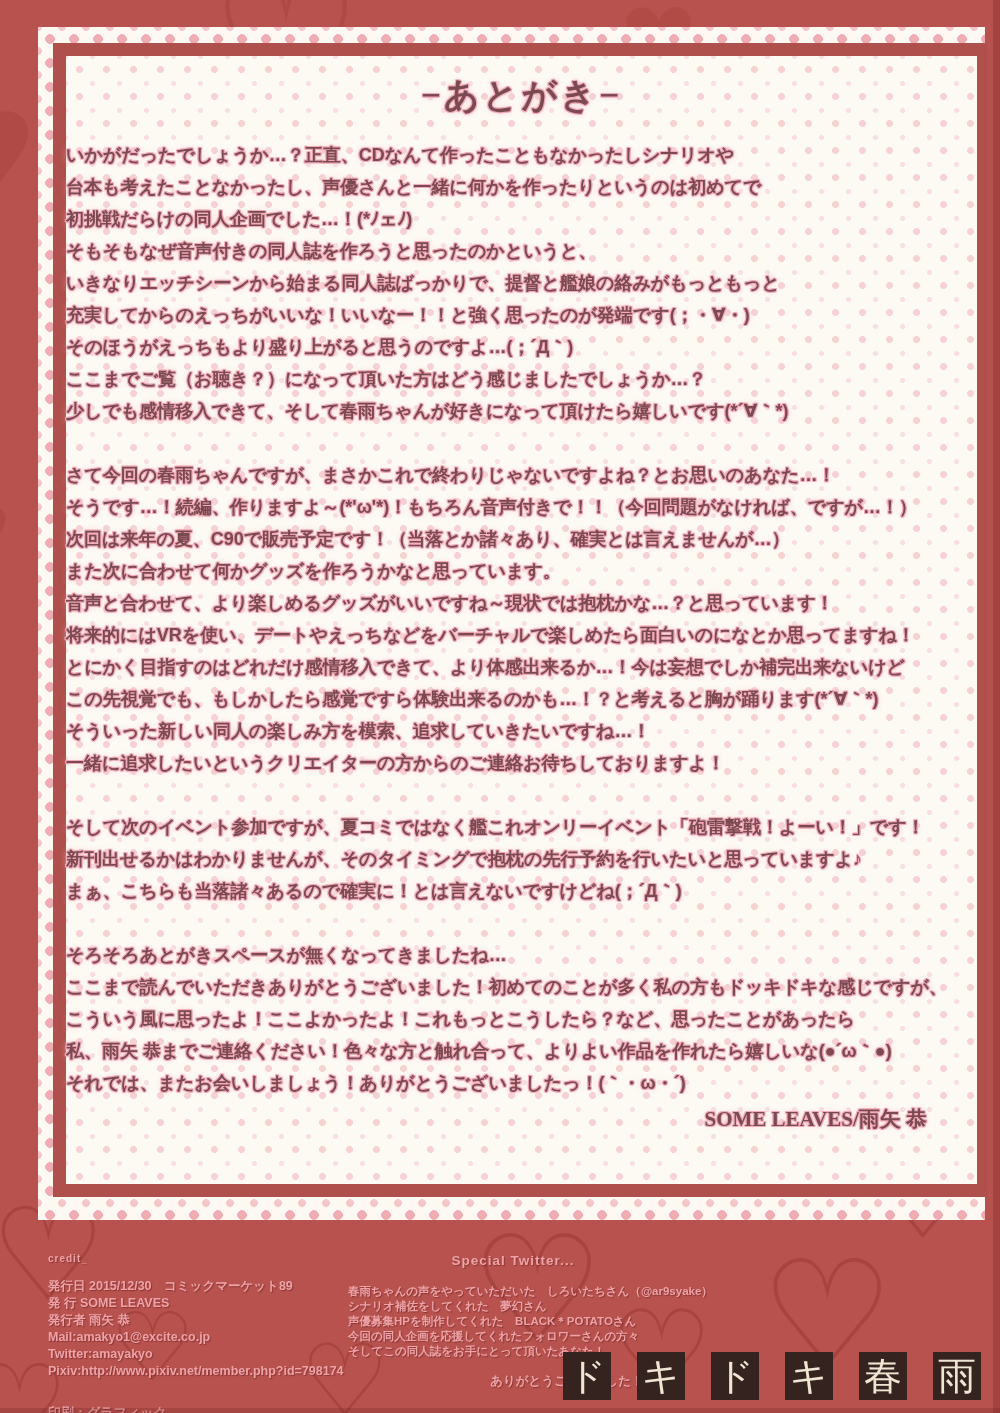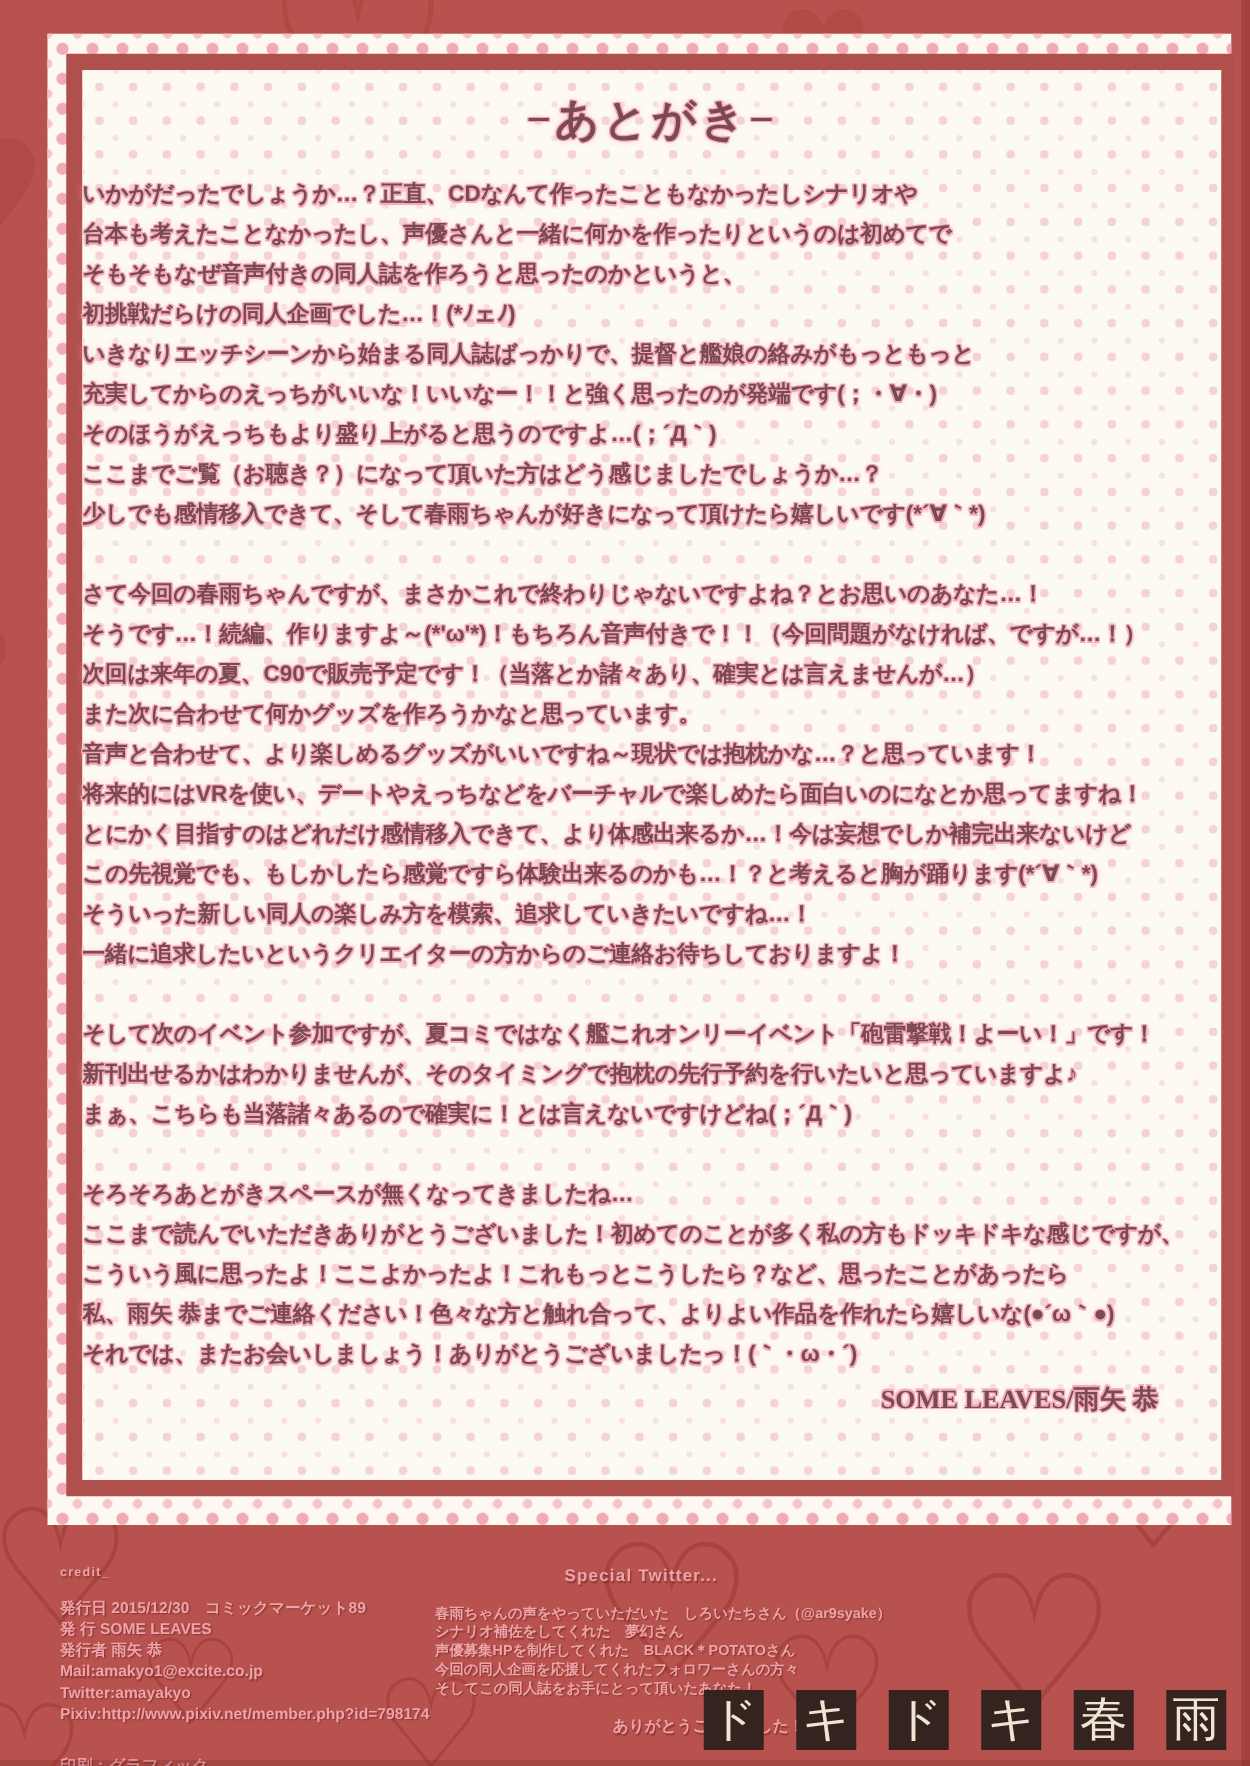--- a/index.html
+++ b/index.html
@@ -131,22 +131,22 @@
 
   <div class="outer-band"></div>
   <div class="red-frame"></div>
 
   <div class="inner-content">
     <div class="afterword-title glow-text">−あとがき−</div>
     <div class="afterword-lines">
 
     <div class="afterword-line glow-text">いかがだったでしょうか…？正直、CDなんて作ったこともなかったしシナリオや</div>
         <div class="afterword-line glow-text">台本も考えたことなかったし、声優さんと一緒に何かを作ったりというのは初めてで</div>
+        <div class="afterword-line glow-text">初挑戦だらけの同人企画でした…！(*ﾉェﾉ)</div>
         <div class="afterword-line glow-text">そもそもなぜ音声付きの同人誌を作ろうと思ったのかというと、</div>
-        <div class="afterword-line glow-text">初挑戦だらけの同人企画でした…！(*ﾉェﾉ)</div>
         <div class="afterword-line glow-text">いきなりエッチシーンから始まる同人誌ばっかりで、提督と艦娘の絡みがもっともっと</div>
         <div class="afterword-line glow-text">充実してからのえっちがいいな！いいなー！！と強く思ったのが発端です(；・∀・)</div>
         <div class="afterword-line glow-text">そのほうがえっちもより盛り上がると思うのですよ…(；´Д｀)</div>
         <div class="afterword-line glow-text">ここまでご覧（お聴き？）になって頂いた方はどう感じましたでしょうか…？</div>
         <div class="afterword-line glow-text">少しでも感情移入できて、そして春雨ちゃんが好きになって頂けたら嬉しいです(*´∀｀*)</div>
         <div class="afterword-line glow-text"></div>
         <div class="afterword-line glow-text">さて今回の春雨ちゃんですが、まさかこれで終わりじゃないですよね？とお思いのあなた…！</div>
         <div class="afterword-line glow-text">そうです…！続編、作りますよ～(*'ω'*)！もちろん音声付きで！！（今回問題がなければ、ですが…！）</div>
         <div class="afterword-line glow-text">次回は来年の夏、C90で販売予定です！（当落とか諸々あり、確実とは言えませんが…）</div>
         <div class="afterword-line glow-text">また次に合わせて何かグッズを作ろうかなと思っています。</div>

